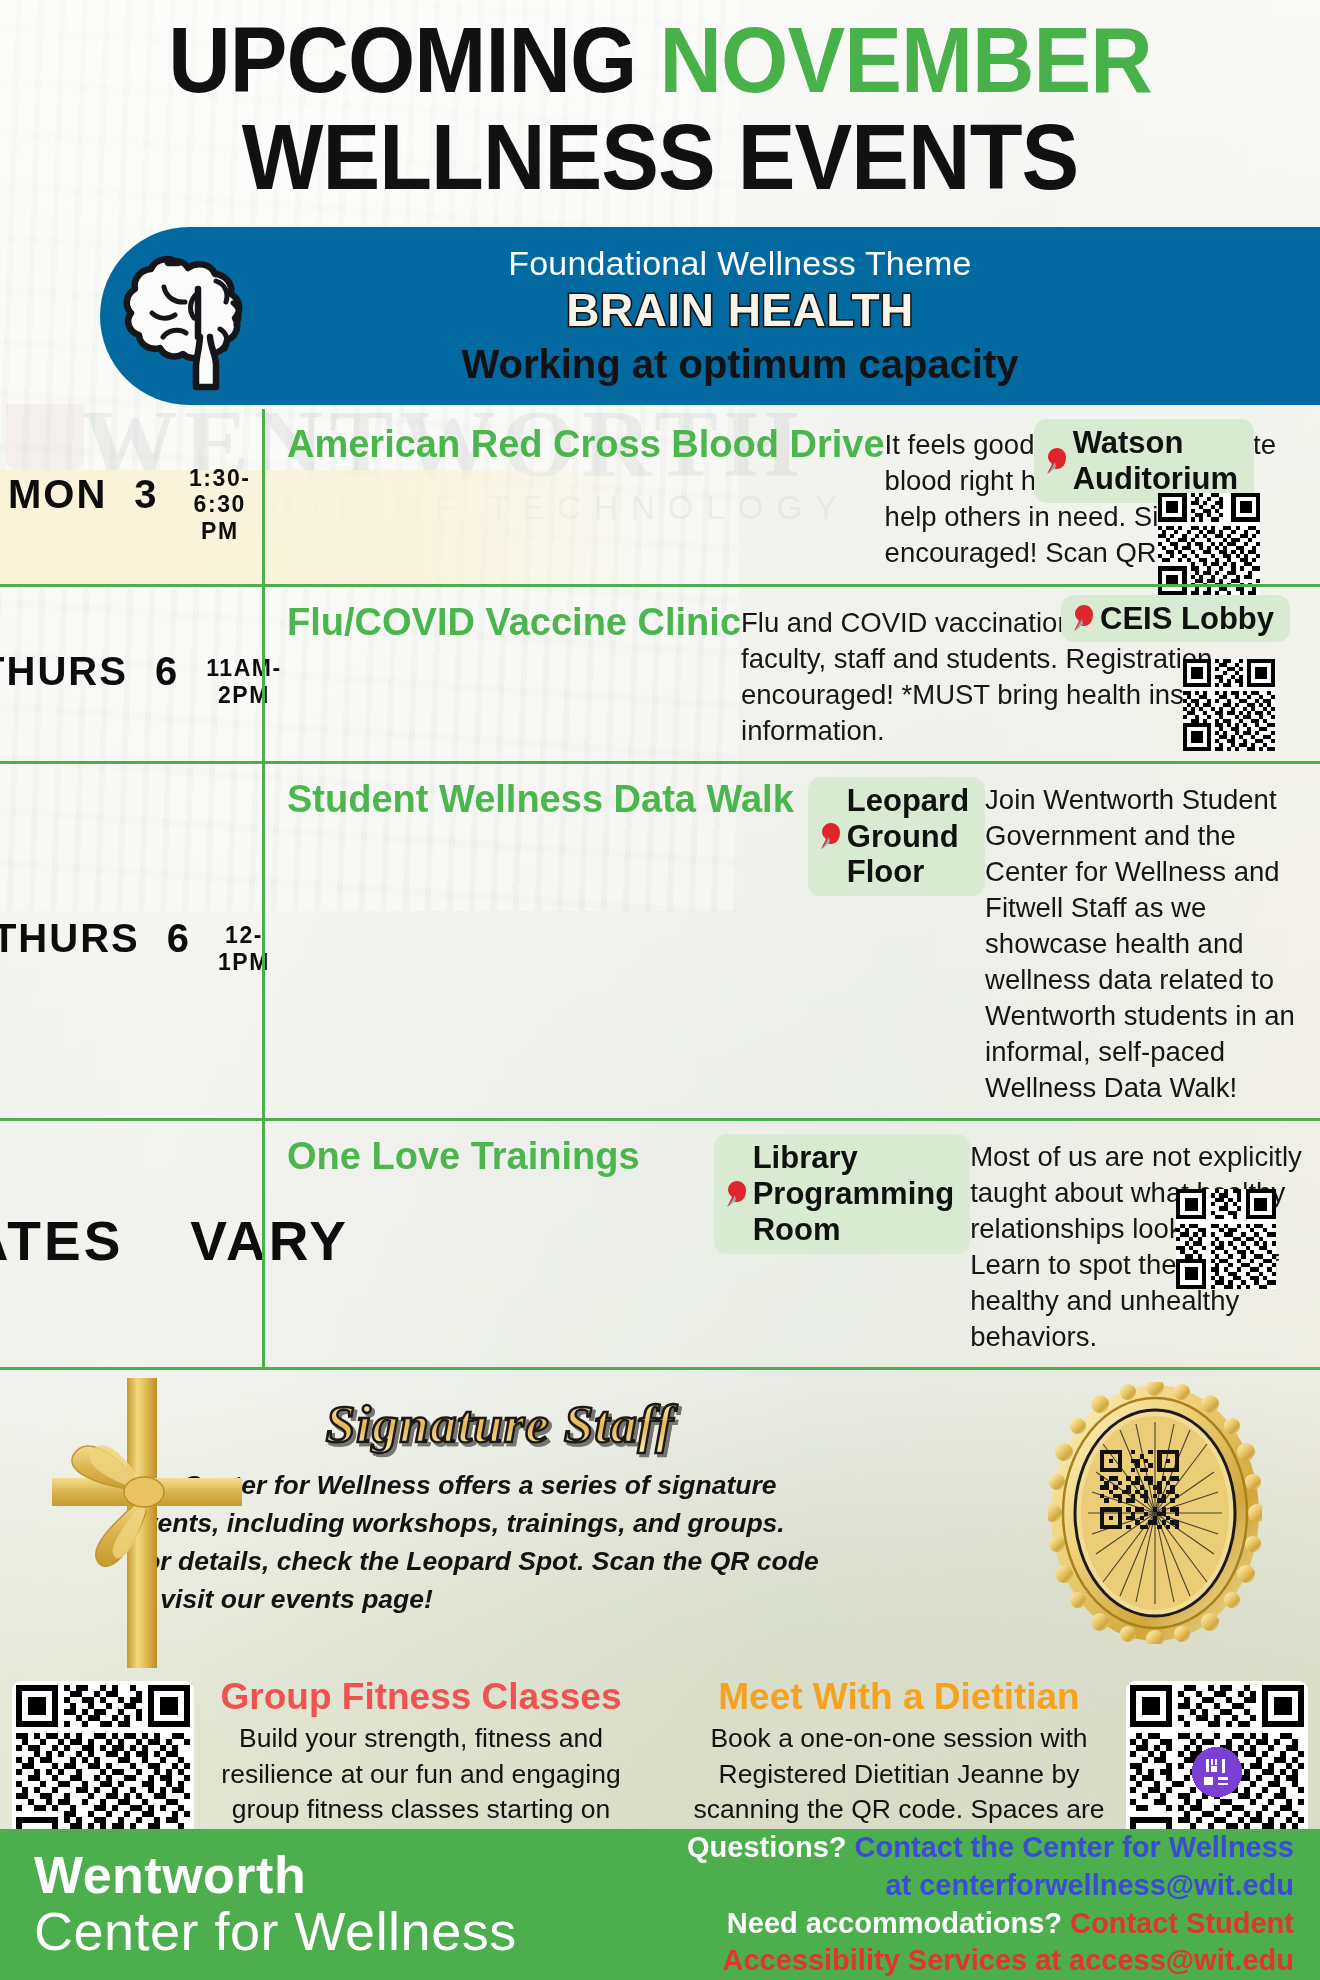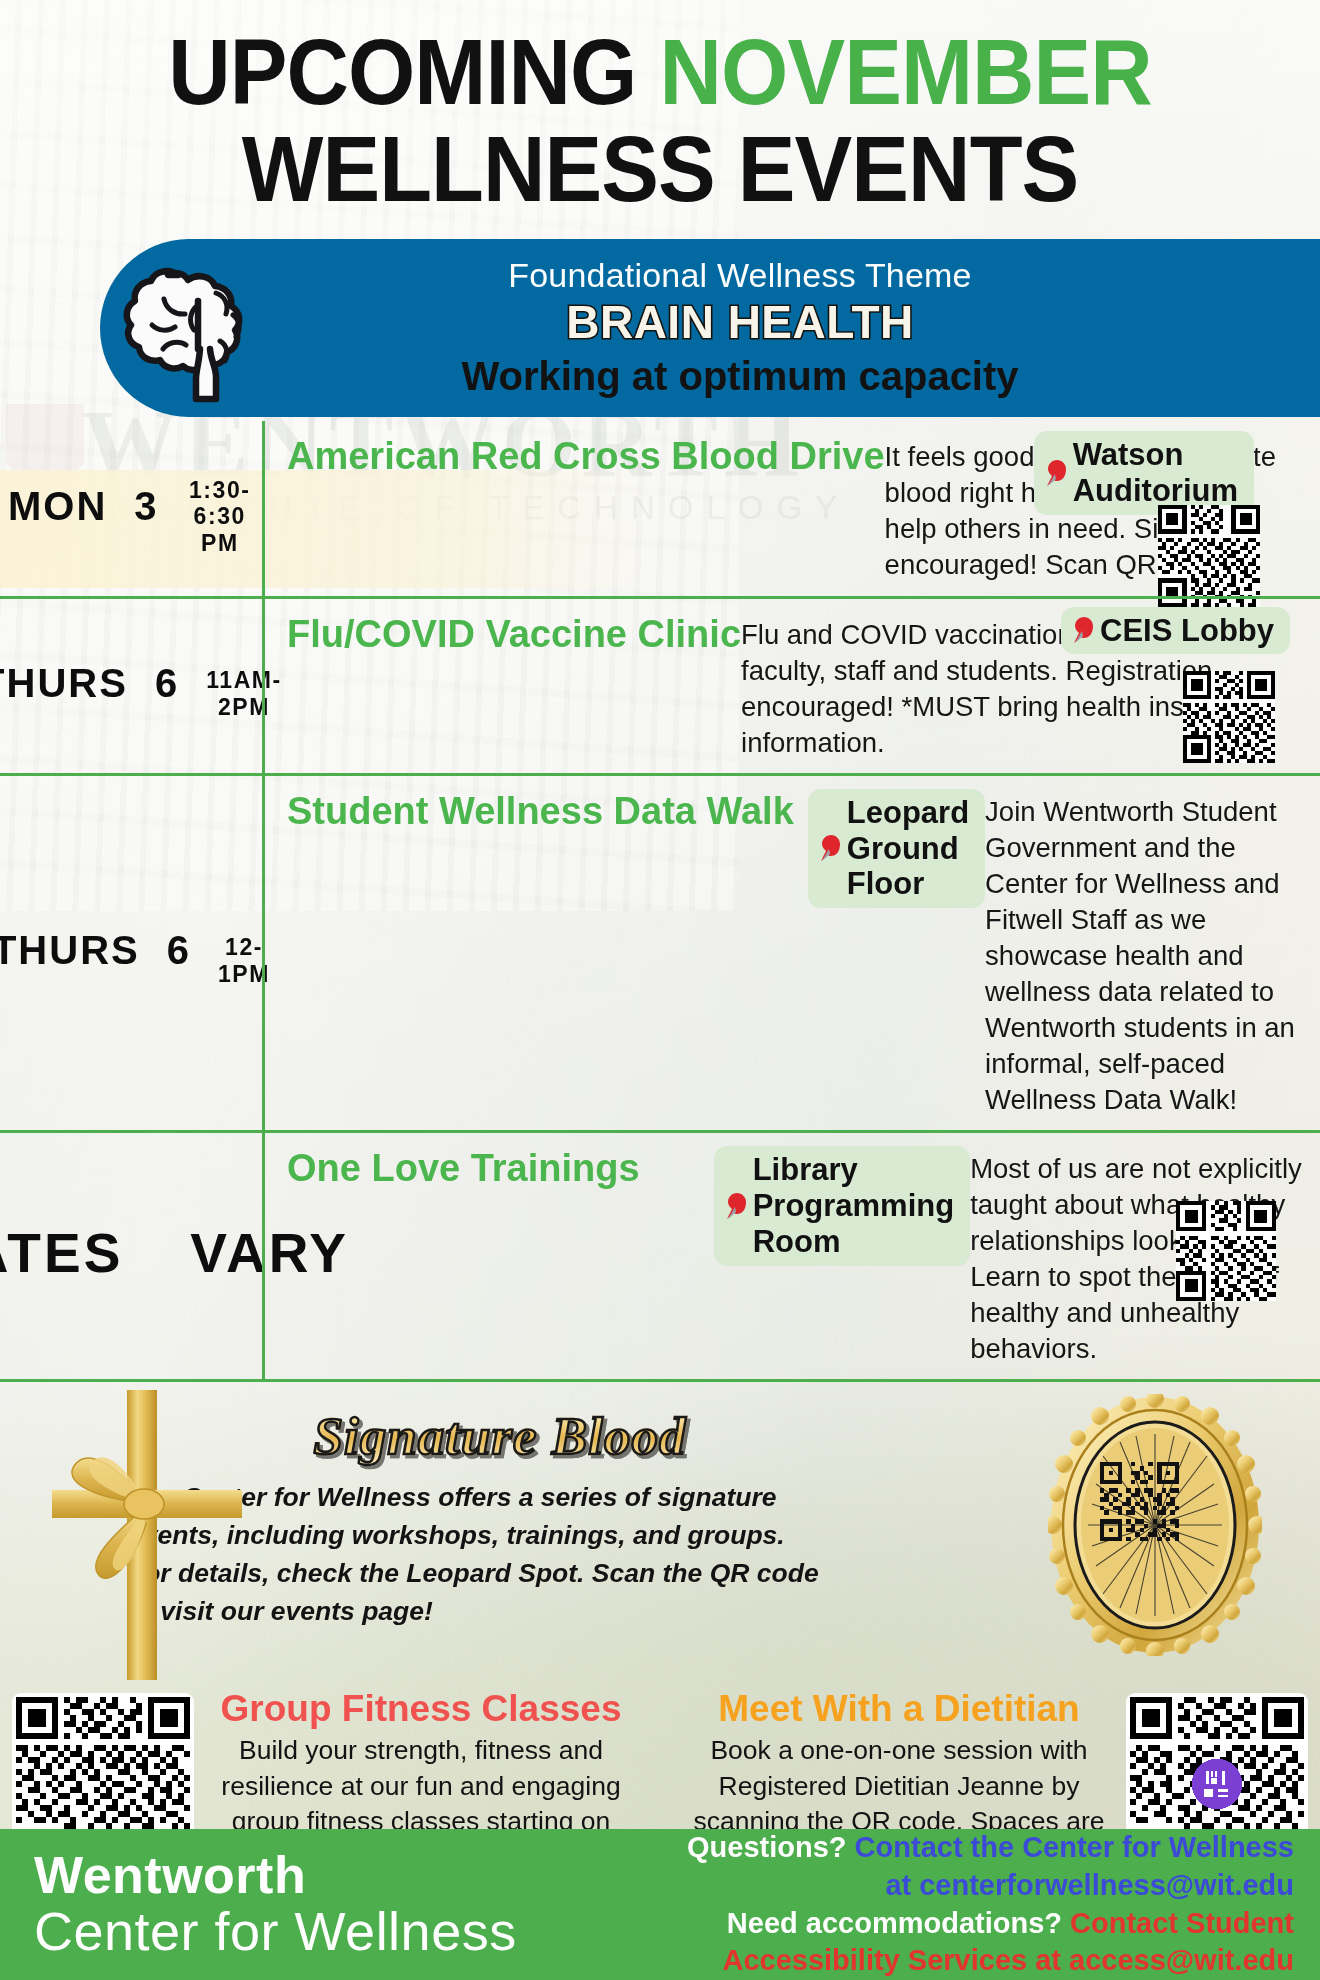--- a/index.html
+++ b/index.html
@@ -64,21 +64,21 @@
     clip-path: polygon(0 0,100% 0,100% 58%,50% 100%,0 58%);
   }
   .tan-wash {
     position:absolute; left:0; top:470px; width:660px; height:118px; z-index:2;
     background: linear-gradient(90deg, rgba(250,243,216,.95) 0%, rgba(250,243,216,.80) 62%, rgba(250,243,216,0) 100%);
   }
 
   .page { position: relative; z-index: 5; width: 1320px; height: 1980px; }
 
   
-  .header { padding-top: 24px; text-align: center; }
+  .header { padding-top: 12px; text-align: center; }
   .header h1 {
     font-family: "Liberation Sans Narrow", "Liberation Sans", sans-serif;
     font-weight: 700; font-size: 93px; line-height: 1.04;
     letter-spacing: -1px; color: #111;
     transform: scaleX(.93); transform-origin: center;
   }
   .header h1 .grn { color: #48b14a; }
   .header h1 .l2 { display:block; }
 
   
@@ -823,21 +823,21 @@
       </defs>
       <rect x="75" y="0" width="30" height="290" fill="url(#gold1)"></rect>
       <rect x="0" y="100" width="190" height="28" fill="url(#gold2)"></rect>
       <path d="M90 108C62 72 34 58 22 76c-10 15 16 30 60 36z" fill="url(#gold2)" stroke="#c0962b" stroke-width="1.5"></path>
       <path d="M92 110C74 76 52 58 40 72c-10 12 10 28 48 40z" fill="#f0d480" opacity=".85"></path>
       <path d="M90 120C60 146 36 170 46 184c10 14 34-8 48-50z" fill="url(#gold2)" stroke="#c0962b" stroke-width="1.5"></path>
       <path d="M92 122C70 150 56 170 62 178c8 10 24-14 32-48z" fill="#f0d480" opacity=".8"></path>
       <ellipse cx="92" cy="114" rx="20" ry="15" fill="#e8c35f" stroke="#bd9028" stroke-width="1.5"></ellipse>
     </svg>
 
-    <div class="sig-title">Signature Blood</div>
+    <div class="sig-title">Signature Staff</div>
     <div class="sig-body">The Center for Wellness offers a series of signature events, including workshops, trainings, and groups. For details, check the Leopard Spot. Scan the QR code to visit our events page!</div>
 
     <svg class="medal" viewBox="0 0 214 262">
       <defs>
         <radialGradient id="mg" cx=".4" cy=".3" r=".85">
           <stop offset="0" stop-color="#fdf0b8"></stop>
             <stop offset=".45" stop-color="#e8c costs"></stop>
           <stop offset=".5" stop-color="#e5bf5e"></stop>
             <stop offset="1" stop-color="#b98b22"></stop>
         </radialGradient>

